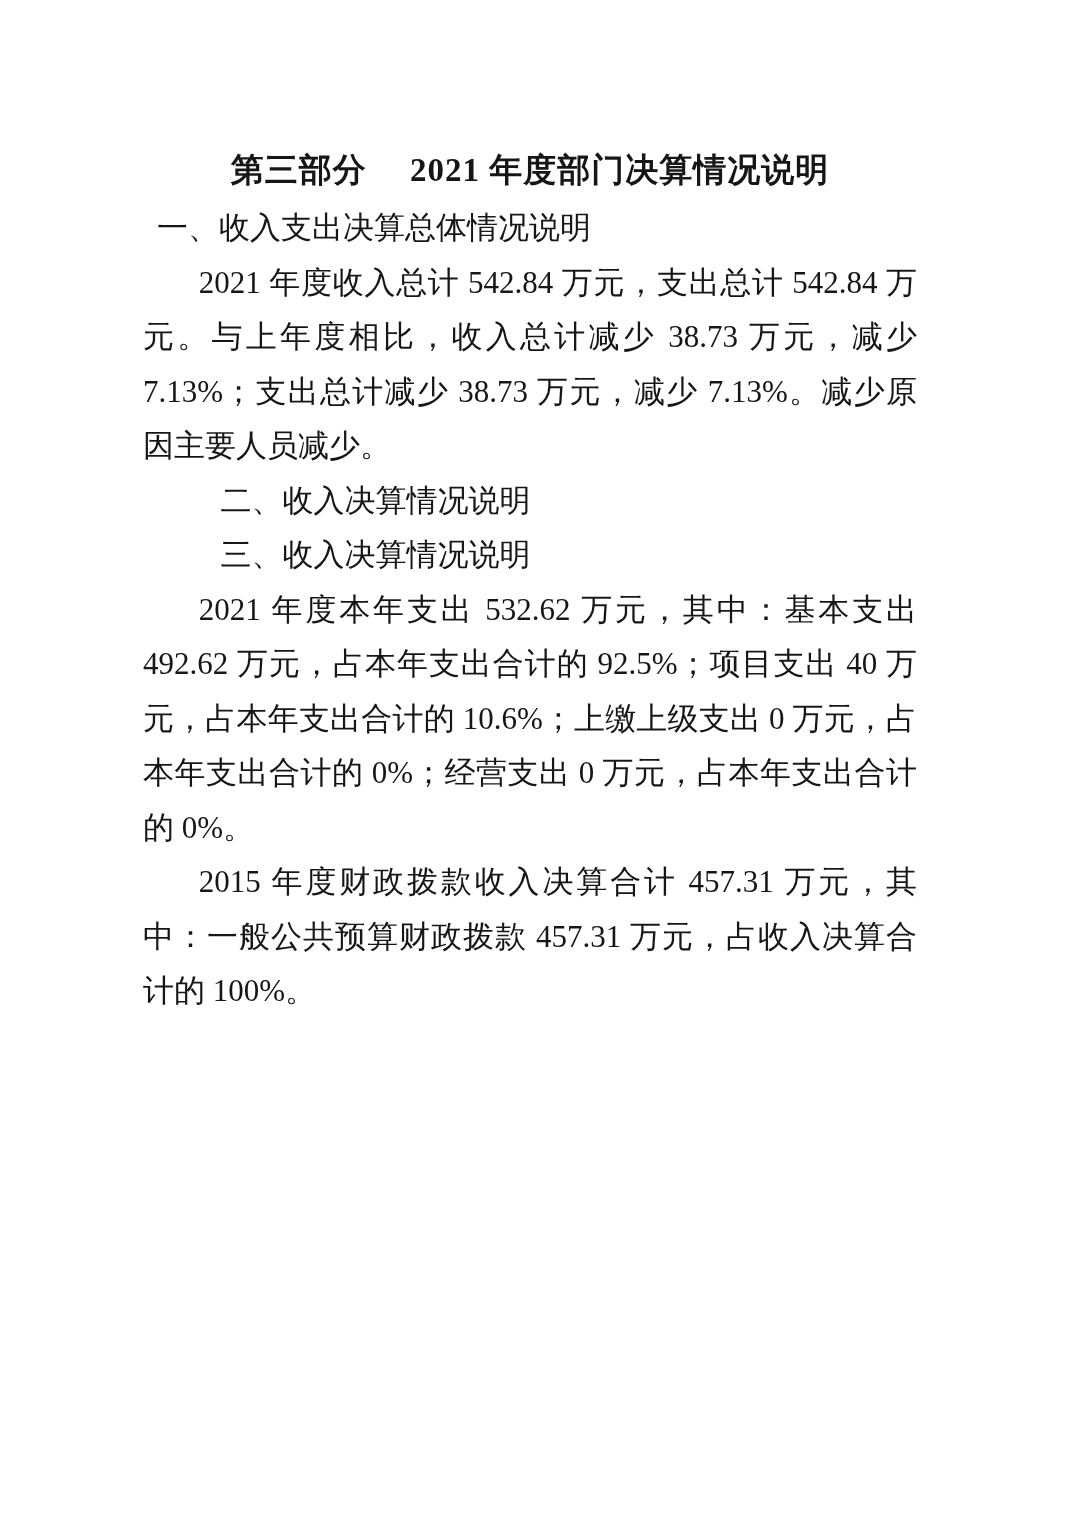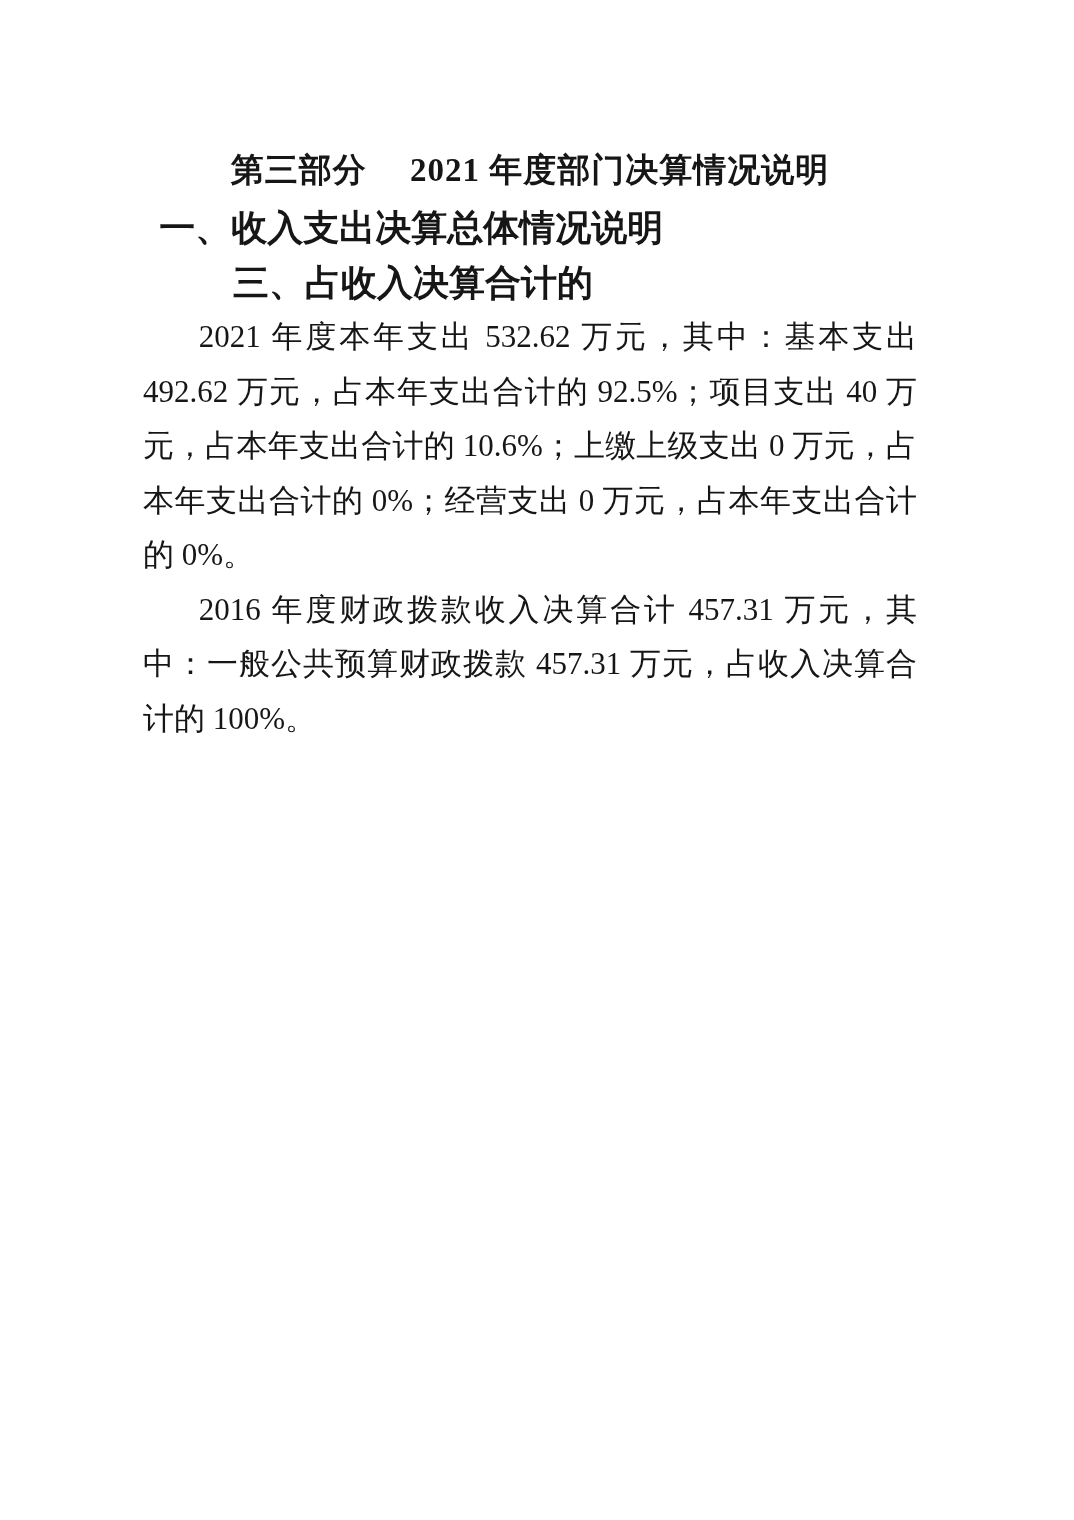--- a/index.html
+++ b/index.html
@@ -26,22 +26,22 @@
   .title {
     font-size: 33px;
     font-weight: 700;
     line-height: 58px;
     text-align: center;
     margin: 0 0 2px 0;
     white-space: pre-wrap;
     letter-spacing: 1px;
   }
   .heading {
-    font-size: 36px;
-    font-weight: 700;
+    font-size: 31px;
+    font-weight: 400;
     line-height: 54.5px;
     text-indent: 2.5em;
     margin: 0;
   }
   .heading.first {
     text-indent: 0.45em;
   }
   .para {
     font-size: 31px;
     line-height: 54.5px;
@@ -52,18 +52,20 @@
   }
 </style>
 </head>
 <body>
 
 <div class="page">
   <div class="content">
     <div class="title">第三部分　 2021 年度部门决算情况说明</div>
     <div id="sections-root">
         <div class="heading first">一、收入支出决算总体情况说明</div>
-        <div class="heading">三、占收入决算合计的</div>
+        <p class="para">2021 年度收入总计 542.84 万元，支出总计 542.84 万元。与上年度相比，收入总计减少 38.73 万元，减少 7.13%；支出总计减少 38.73 万元，减少 7.13%。减少原因主要人员减少。</p>
+        <div class="heading">二、收入决算情况说明</div>
+        <div class="heading">三、收入决算情况说明</div>
         <p class="para">2021 年度本年支出 532.62 万元，其中：基本支出 492.62 万元，占本年支出合计的 92.5%；项目支出 40 万元，占本年支出合计的 10.6%；上缴上级支出 0 万元，占本年支出合计的 0%；经营支出 0 万元，占本年支出合计的 0%。</p>
-        <p class="para">2016 年度财政拨款收入决算合计 457.31 万元，其中：一般公共预算财政拨款 457.31 万元，占收入决算合计的 100%。</p>
+        <p class="para">2015 年度财政拨款收入决算合计 457.31 万元，其中：一般公共预算财政拨款 457.31 万元，占收入决算合计的 100%。</p>
       </div>
   </div>
 </div>
 
 </body></html>

